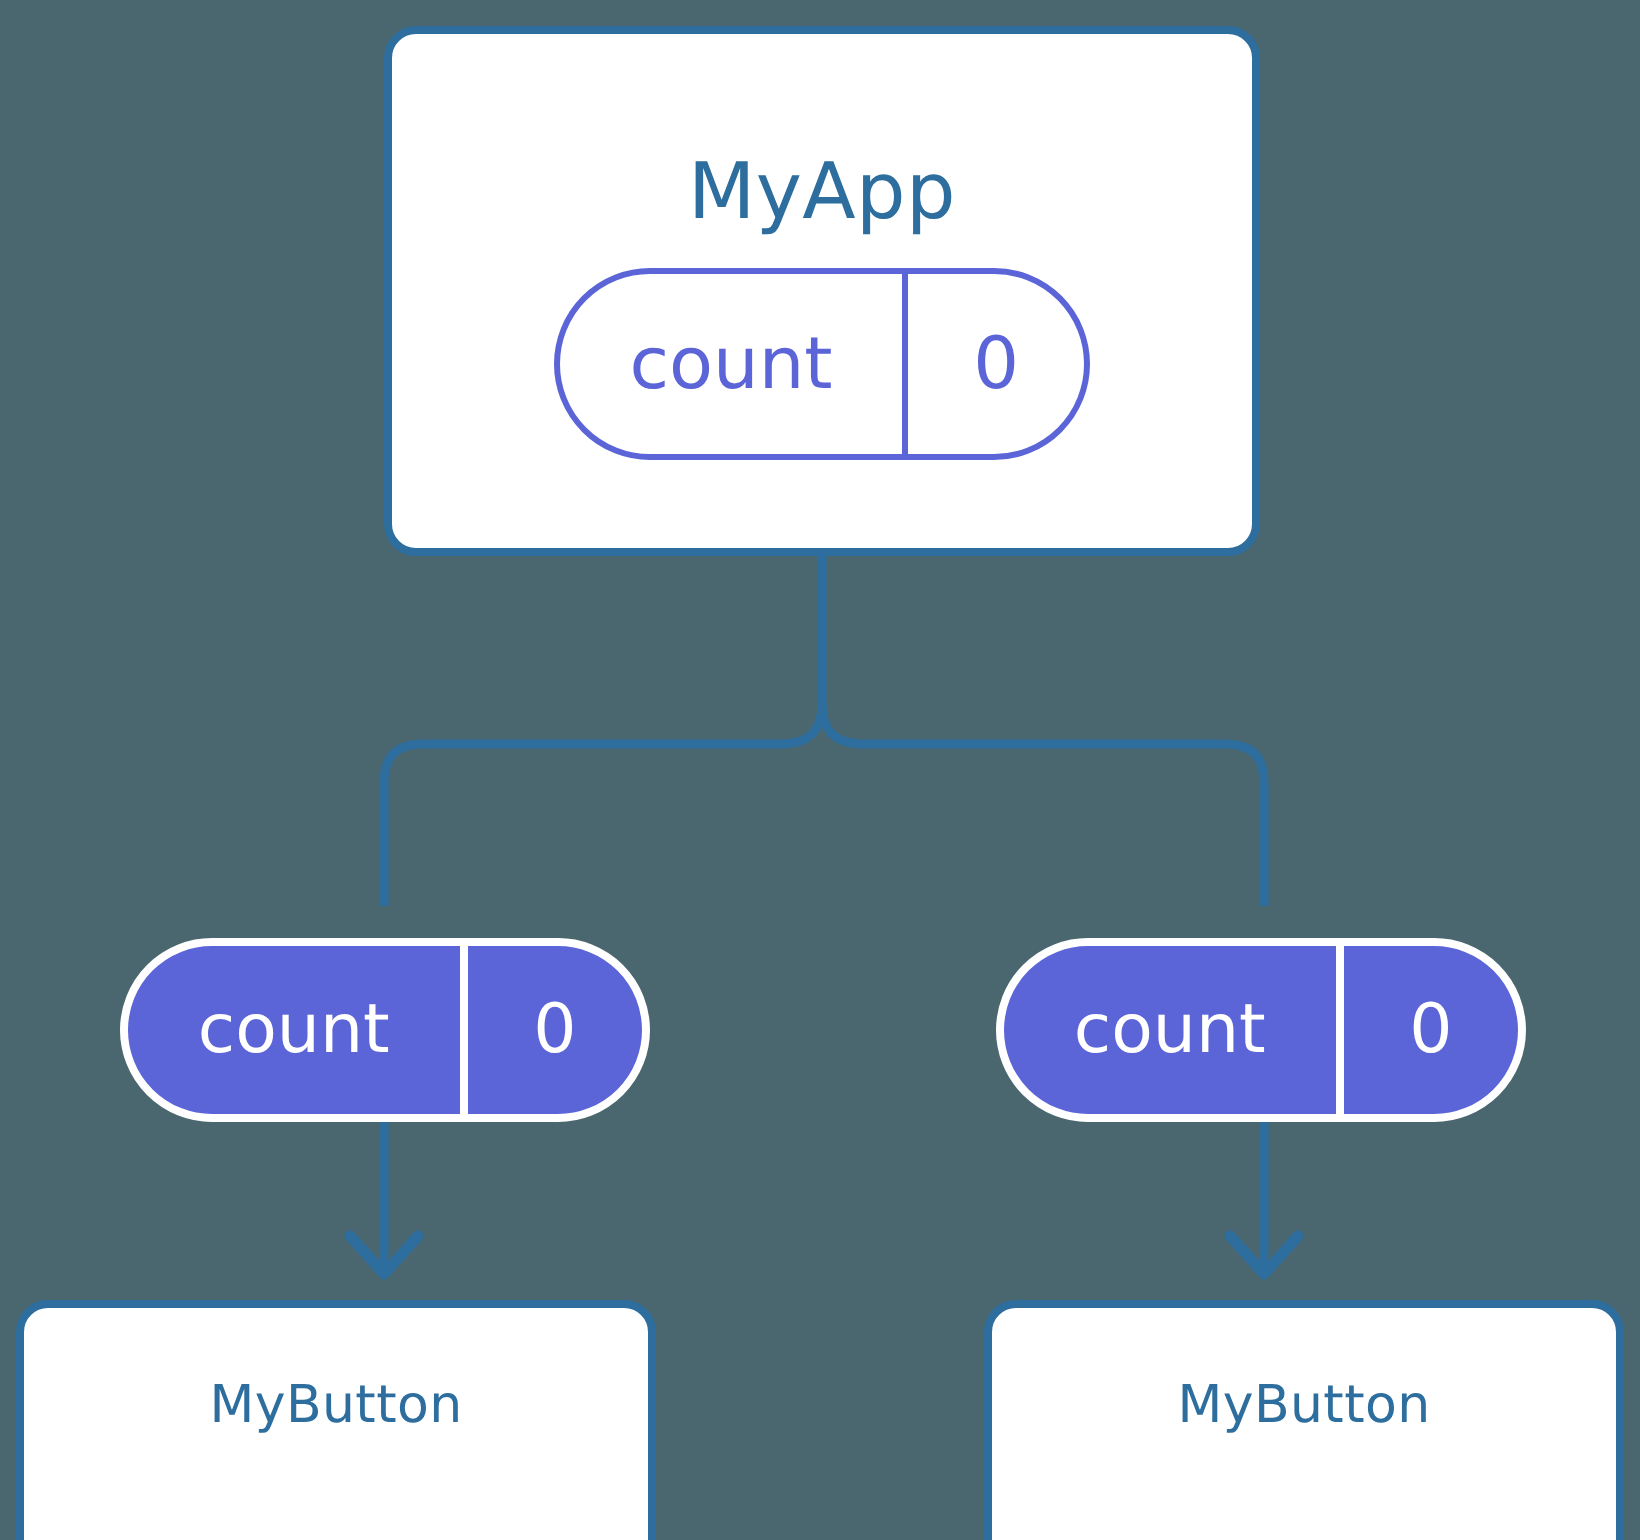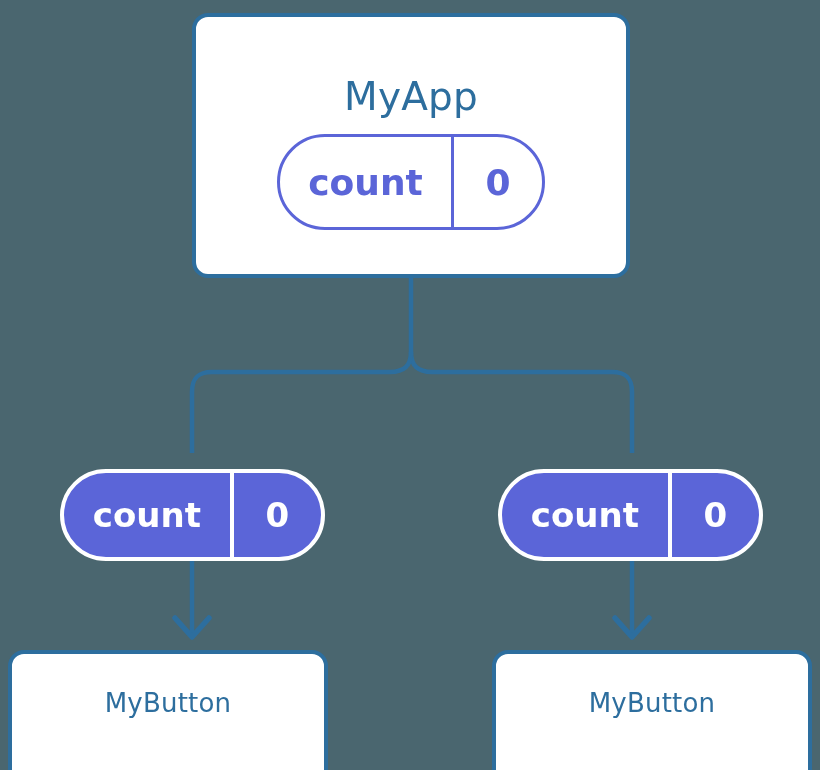--- a/index.html
+++ b/index.html
@@ -70,21 +70,21 @@
     border-radius: 999px;
     overflow: hidden;
   }
   .pill .pill-key,
   .pill .pill-val {
     display: flex;
     align-items: center;
     justify-content: center;
     white-space: nowrap;
     font-family: "DejaVu Sans", sans-serif;
-    font-weight: 700;
+    font-weight: 400;
     box-sizing: border-box;
   }
 
   
   .pill.outline {
     border: 3px solid #5b65d8;
     background: #ffffff;
   }
   .pill.outline .pill-key {
     color: #5b65d8;

